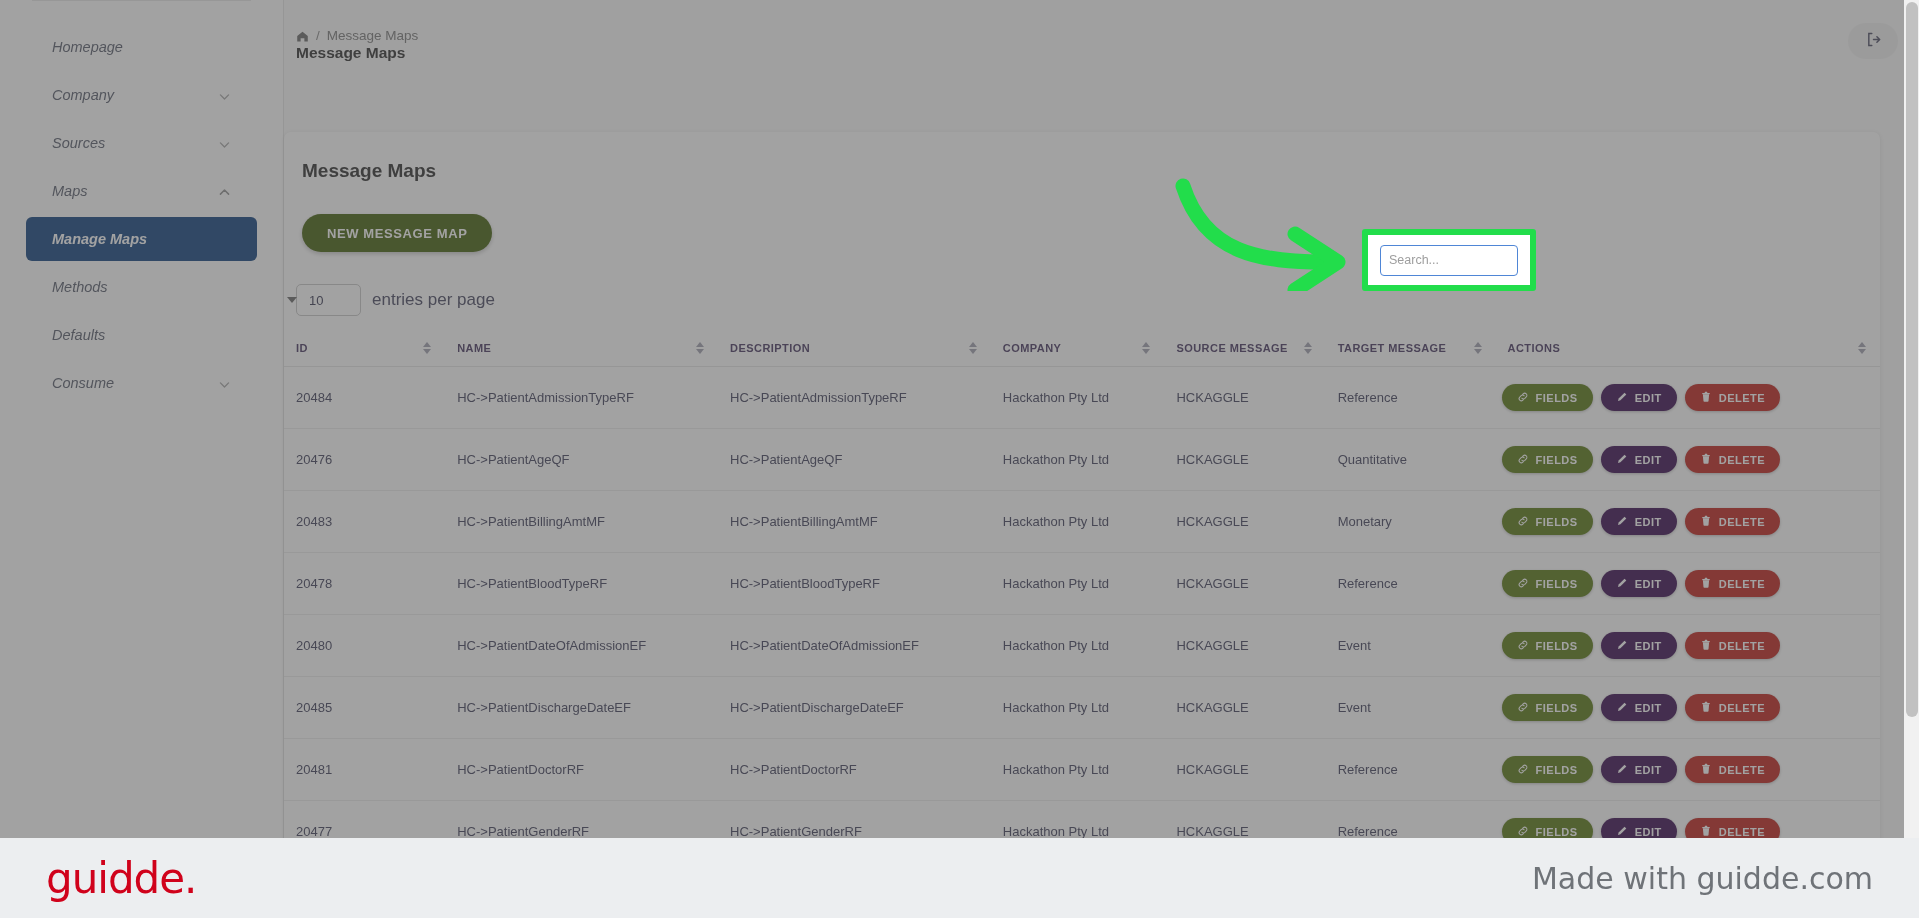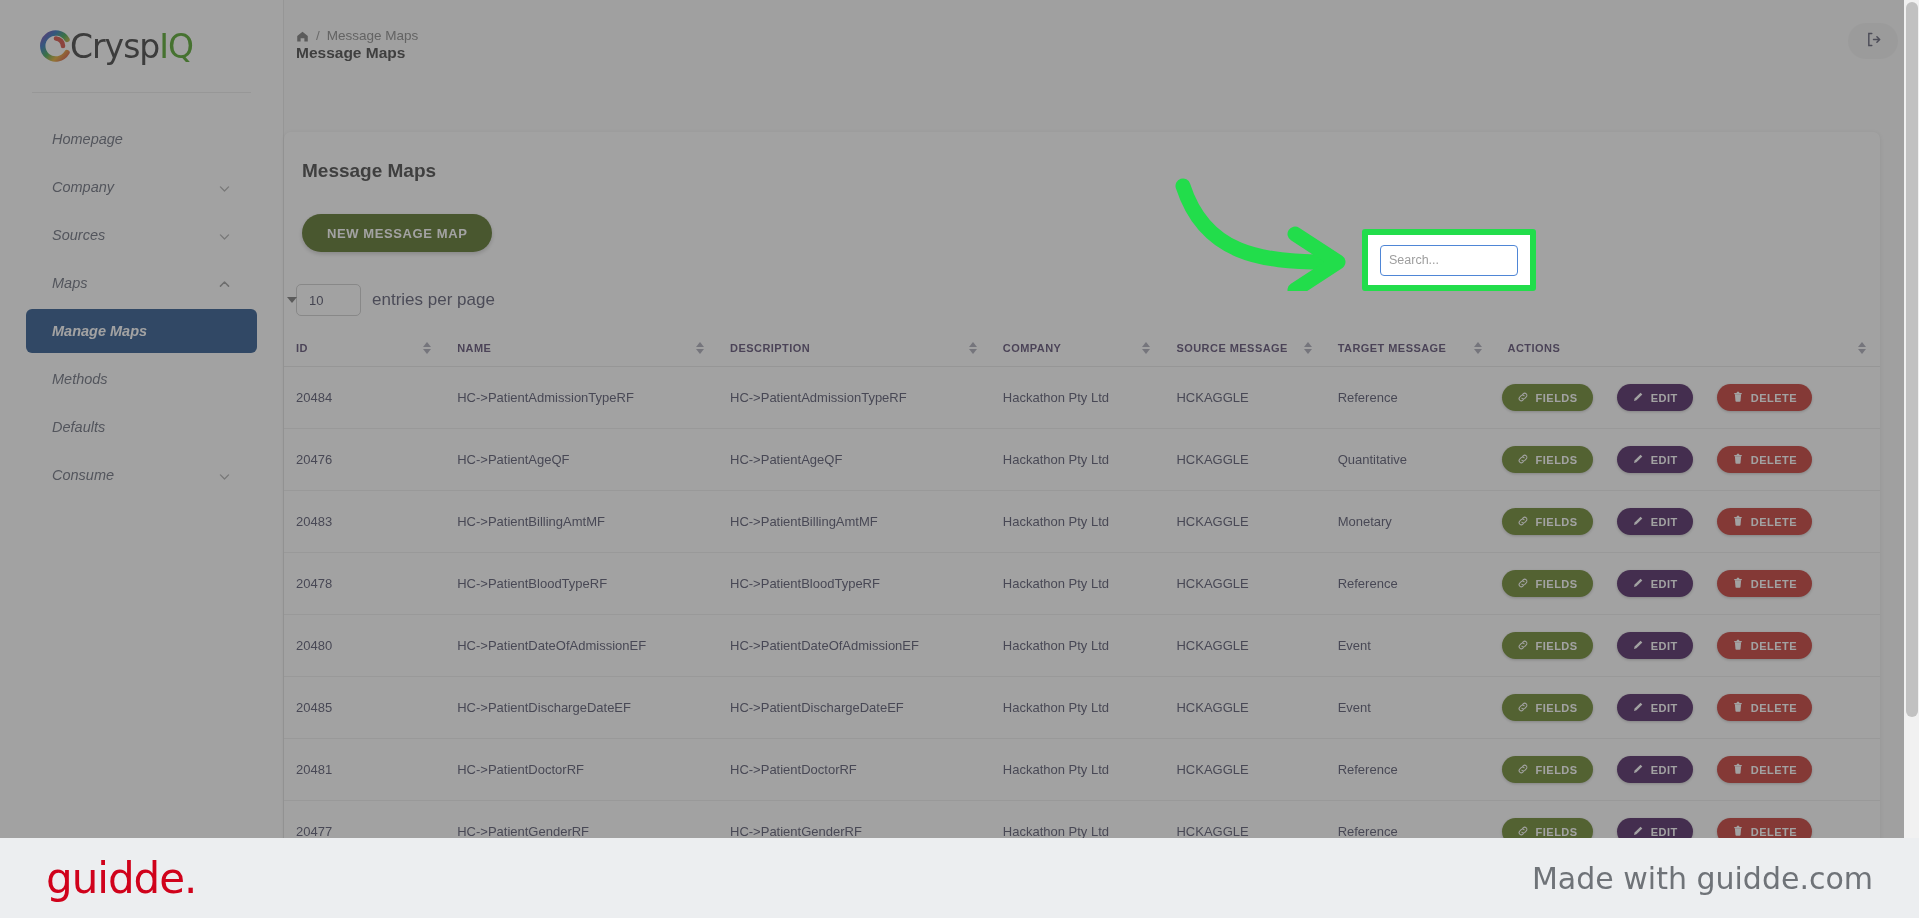--- a/index.html
+++ b/index.html
@@ -99,21 +99,21 @@
   }
   thead th .sorter i { display: block; width: 0; height: 0; border-left: 4px solid transparent;
     border-right: 4px solid transparent; }
   thead th .sorter i.up { border-bottom: 5px solid #55556e; }
   thead th .sorter i.dn { border-top: 5px solid #55556e; }
   tbody td { font-size: 13px; color: #44445e; padding: 17px 0 17px 12px; border-bottom: 1px solid #ececec;
              white-space: nowrap; overflow: hidden; }
   tbody tr { height: 48px; }
 
   .actions-cell { padding-left: 6px !important; }
-  .actions-wrap { display: flex; gap: 24px; }
+  .actions-wrap { display: flex; gap: 8px; }
   .pill {
     display: inline-flex; align-items: center; gap: 7px; height: 27px; padding: 0 15px;
     border-radius: 14px; font-size: 11px; font-weight: 700; letter-spacing: .5px;
     color: #ffffff; cursor: pointer; box-shadow: 0 1px 3px rgba(0,0,0,.25); white-space: nowrap;
   }
   .pill svg { width: 12px; height: 12px; }
   .pill.fields { background: #5b7a15; }
   .pill.edit   { background: #3b0d52; }
   .pill.delete { background: #c0251e; }
 
@@ -146,41 +146,20 @@
   #scrollthumb { position: absolute; right: 1px; top: 2px; width: 12px; height: 715px; background: #c1c1c1; border-radius: 6px; }
 </style>
 </head>
 <body>
 
 <div id="root">
 
   <div id="app">
 
     <div id="sidebar">
-      <div class="logo-wrap">
-        <div class="logo">
-          <span class="c-ring">
-            <svg viewBox="0 0 32 32" width="32" height="32">
-              <defs>
-                <linearGradient id="g1" x1="0" y1="0" x2="1" y2="1">
-                  <stop offset="0%" stop-color="#6a2fa0"></stop>
-                  <stop offset="25%" stop-color="#1b63b5"></stop>
-                  <stop offset="50%" stop-color="#2a9d3c"></stop>
-                  <stop offset="75%" stop-color="#e0a21b"></stop>
-                  <stop offset="100%" stop-color="#d13b2e"></stop>
-                </linearGradient>
-              </defs>
-              <path d="M27 9.5 A13 13 0 1 0 27 22.5" fill="none" stroke="url(#g1)" stroke-width="5.4" stroke-linecap="round"></path>
-              <path d="M16 8.5 A7.5 7.5 0 0 1 23 16" fill="none" stroke="#d13b2e" stroke-width="4.6" stroke-linecap="round"></path>
-            </svg>
-          </span>
-          <span class="word">Crysp</span>
-          <span class="iq">IQ</span>
-        </div>
-      </div>
       <div class="logo-sep"></div>
 
       <div class="nav">
         <div class="nav-item">
           <span class="lbl">Homepage</span>
         </div>
         <div class="nav-item">
           <span class="lbl">Company</span>
           <span class="chev">
             <svg viewBox="0 0 16 16" width="13" height="13">

